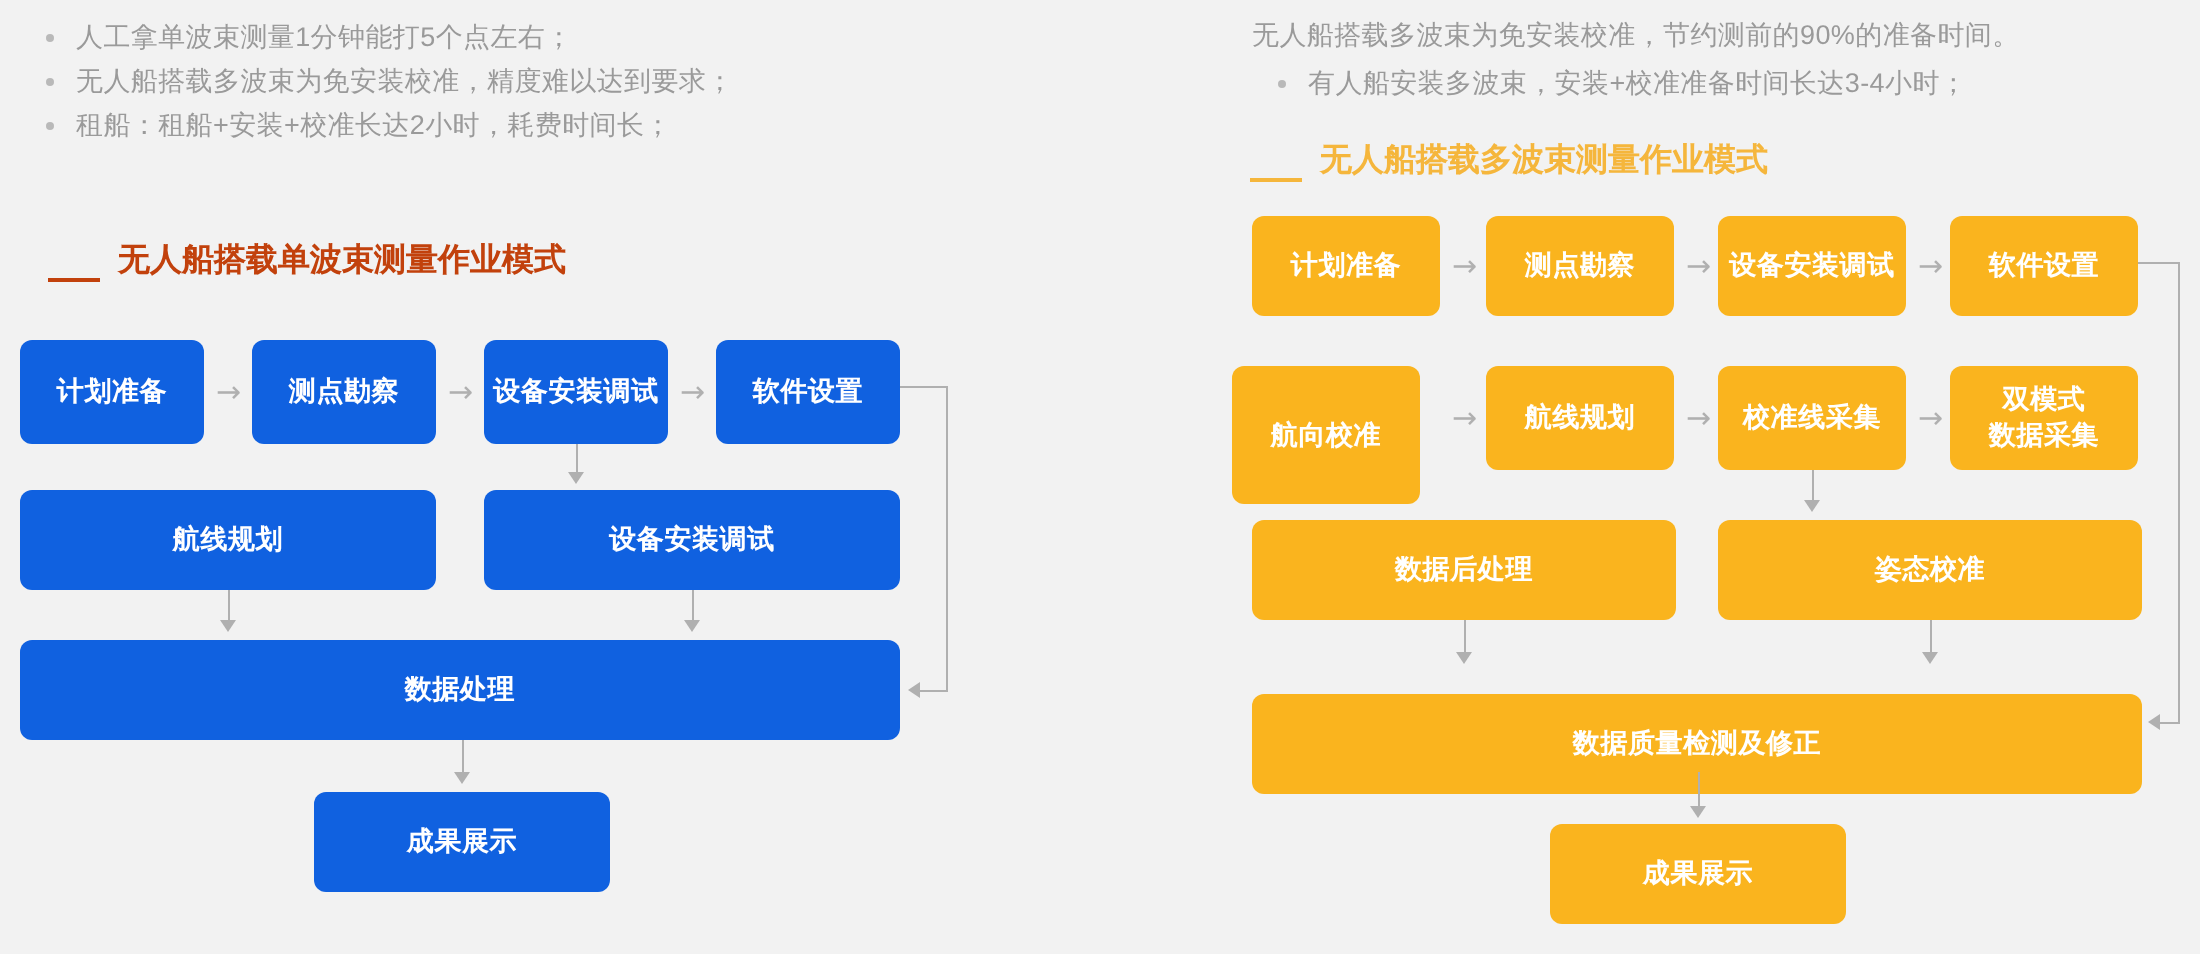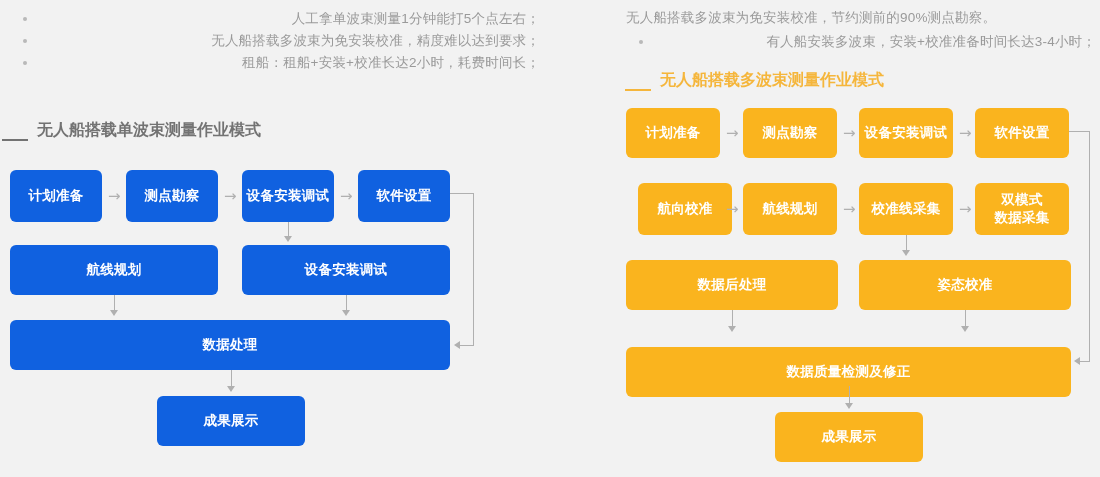--- a/index.html
+++ b/index.html
@@ -43,21 +43,20 @@
     font-size: 13.5px;
     color: #9a9a9a;
     line-height: 20px;
     margin: 0 0 3px 0;
     letter-spacing: .2px;
   }
   .intro-list {
     list-style: none;
     margin: 0;
     padding: 0;
-    text-align: right;
   }
   .intro-list li {
     position: relative;
     font-size: 13.5px;
     color: #9a9a9a;
     line-height: 22px;
     padding-left: 28px;
     letter-spacing: .2px;
   }
   .bullet {
@@ -72,21 +71,21 @@
 
   
   .section-head {
     position: absolute;
     display: flex;
     align-items: flex-end;
     font-size: 16px;
     font-weight: bold;
     white-space: nowrap;
   }
-  .head-left  { left: 2px;  top: 120px; color: #737373; }
+  .head-left  { left: 24px;  top: 120px; color: #c2410c; }
   .head-right { left: 625px; top: 70px;  color: #f5b63c; }
   .head-dash {
     display: inline-block;
     width: 26px;
     height: 2px;
     margin-right: 9px;
     background: currentColor;
   }
 
   
@@ -201,21 +200,21 @@
       <div class="vline" style="left:473px; top:193px; height:152px;"></div>
       <div class="hline" style="left:460px; top:345px; width:14px;"></div>
       <div class="arrow arrow-l" style="left:454px; top:341px;"></div>
 
     </div>
   </div>
 
   <div class="col col-right">
 
     <div class="intro">
-      <p class="intro-lead">无人船搭载多波束为免安装校准，节约测前的90%测点勘察。</p>
+      <p class="intro-lead">无人船搭载多波束为免安装校准，节约测前的90%的准备时间。</p>
       <ul class="intro-list">
         <li>
           <span class="bullet"></span>
           <span>有人船安装多波束，安装+校准准备时间长达3-4小时；</span>
         </li>
       </ul>
     </div>
   </div>
 
   <div class="section-head head-right">
@@ -226,21 +225,21 @@
   <div class="flow">
 
     <div class="node orange" style="left:626px; top:108px; width:94px; height:50px;">计划准备</div>
     <div class="glyph-arrow" style="left:726px; top:126px;">→</div>
     <div class="node orange" style="left:743px; top:108px; width:94px; height:50px;">测点勘察</div>
     <div class="glyph-arrow" style="left:843px; top:126px;">→</div>
     <div class="node orange" style="left:859px; top:108px; width:94px; height:50px;">设备安装调试</div>
     <div class="glyph-arrow" style="left:959px; top:126px;">→</div>
     <div class="node orange" style="left:975px; top:108px; width:94px; height:50px;">软件设置</div>
 
-    <div class="node orange" style="left:638px; top:183px; width:94px; height:52px;">航向校准</div>
+    <div class="node orange" style="left:616px; top:183px; width:94px; height:69px;">航向校准</div>
     <div class="glyph-arrow" style="left:726px; top:202px;">→</div>
     <div class="node orange" style="left:743px; top:183px; width:94px; height:52px;">航线规划</div>
     <div class="glyph-arrow" style="left:843px; top:202px;">→</div>
     <div class="node orange" style="left:859px; top:183px; width:94px; height:52px;">校准线采集</div>
     <div class="glyph-arrow" style="left:959px; top:202px;">→</div>
     <div class="node orange" style="left:975px; top:183px; width:94px; height:52px; flex-direction:column;">
       <span>双模式</span>
       <span>数据采集</span>
     </div>
 

